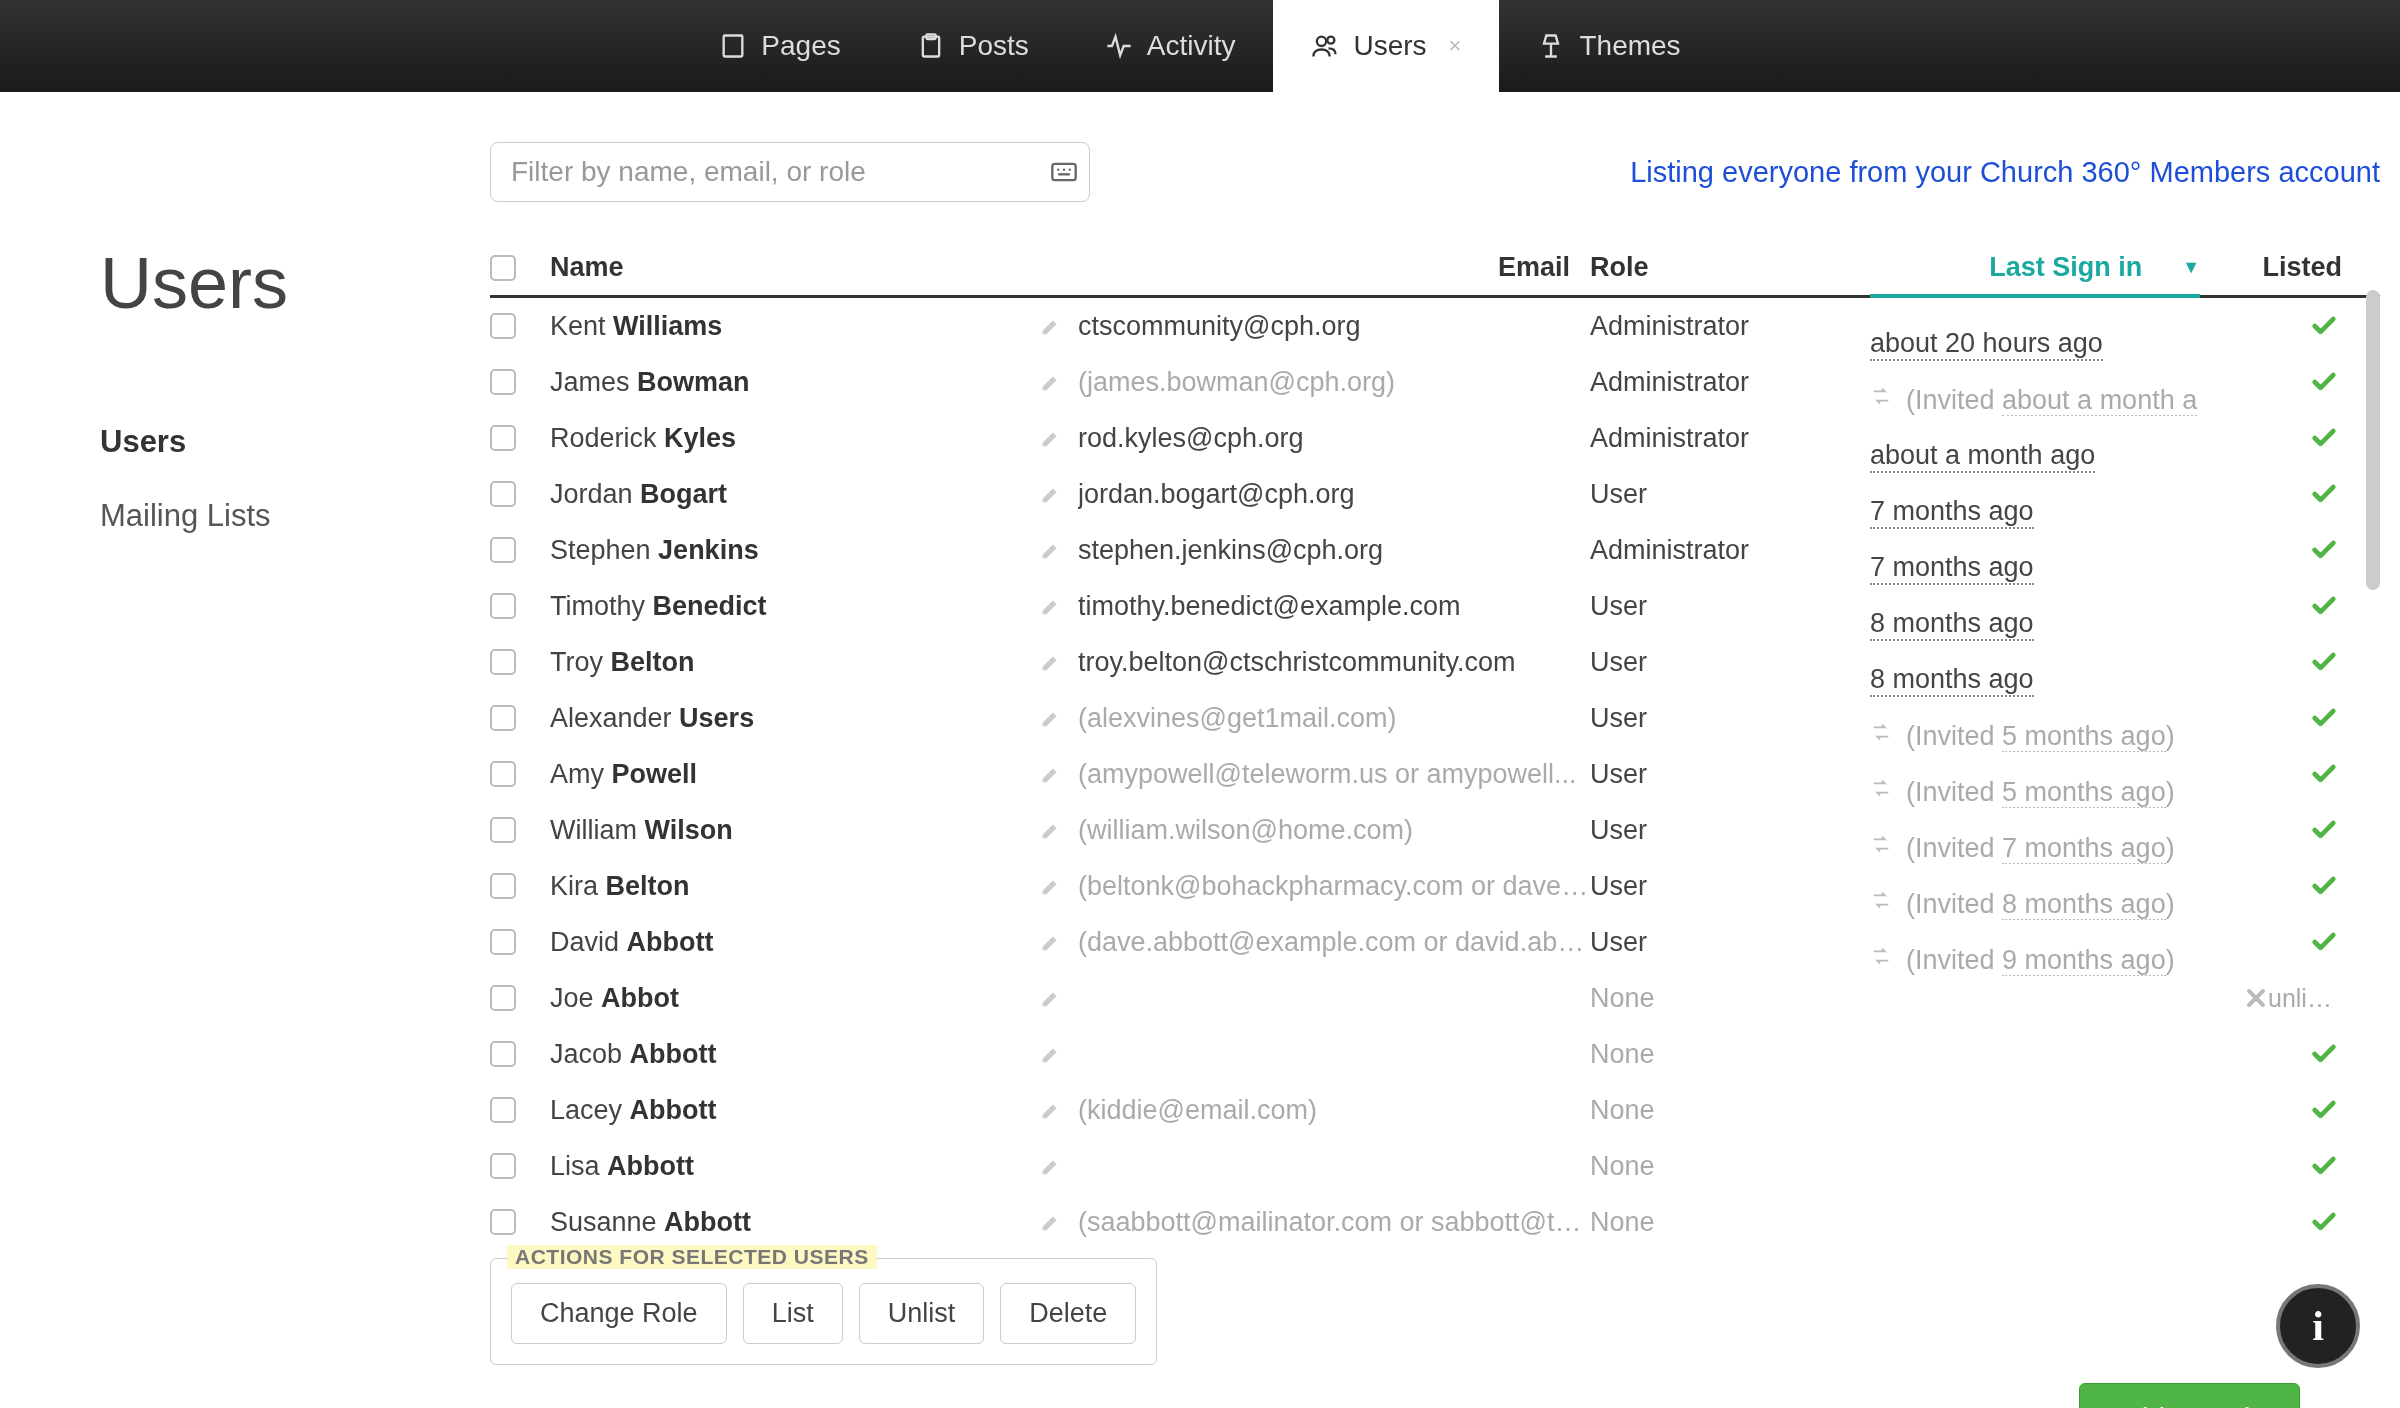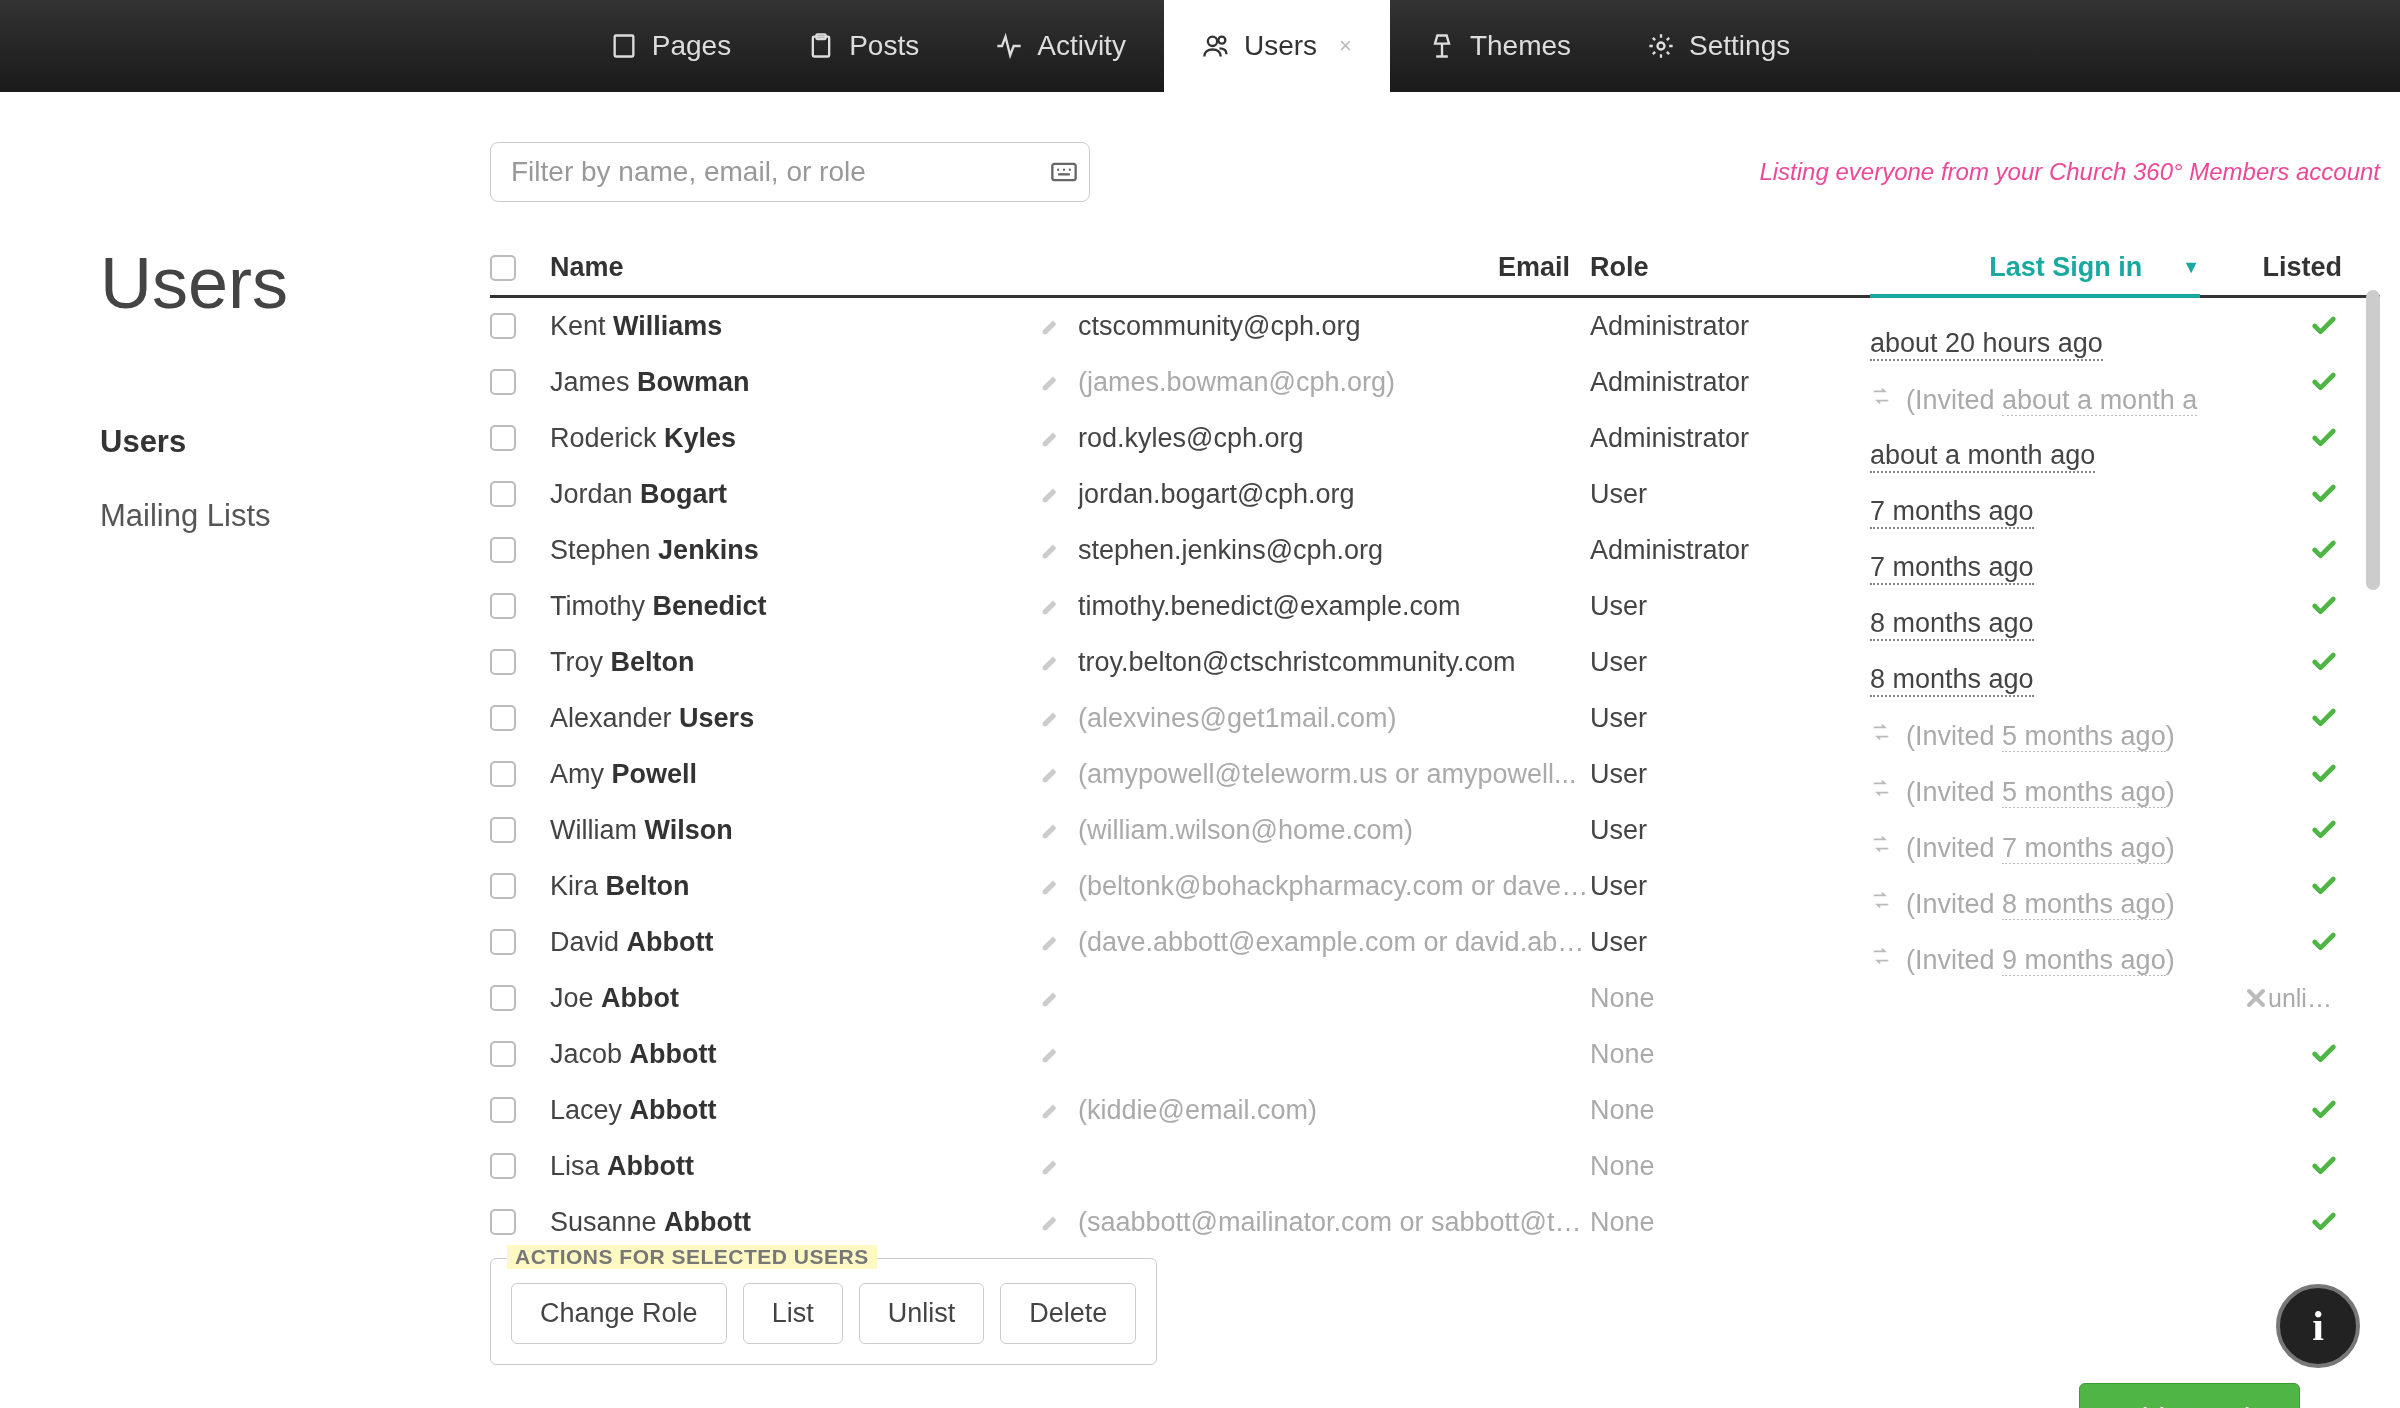--- a/index.html
+++ b/index.html
@@ -88,23 +88,22 @@
 .kbd-icon {
   position: absolute;
   right: 12px;
   top: 50%;
   transform: translateY(-50%);
   width: 28px;
   height: 28px;
   color: #666;
 }
 .listing-note {
-  font-style: italic;
-  font-size: 24px;
-  color: #ec4899;
+  font-size: 29px;
+  color: #1d4ed8;
 }
 .table-wrap {
   position: relative;
 }
 .table-head {
   display: flex;
   align-items: center;
   border-bottom: 3px solid #333;
   padding: 12px 0;
   font-size: 27px;
@@ -313,26 +312,20 @@
       </svg>
     <span>Users</span>
     <span class="close-x">×</span>
   </div>
   <div class="nav-item">
     <svg class="nav-icon" viewBox="0 0 24 24">
         <use href="#i-theme"></use>
       </svg>
     <span>Themes</span>
   </div>
-  <div class="nav-item">
-    <svg class="nav-icon" viewBox="0 0 24 24">
-        <use href="#i-gear"></use>
-      </svg>
-    <span>Settings</span>
-  </div>
 </div>
 
 <div class="main">
   <div class="sidebar">
     <h1 class="page-title">Users</h1>
     <div class="side-nav-item active">Users</div>
     <div class="side-nav-item">Mailing Lists</div>
   </div>
 
   <div class="content">

